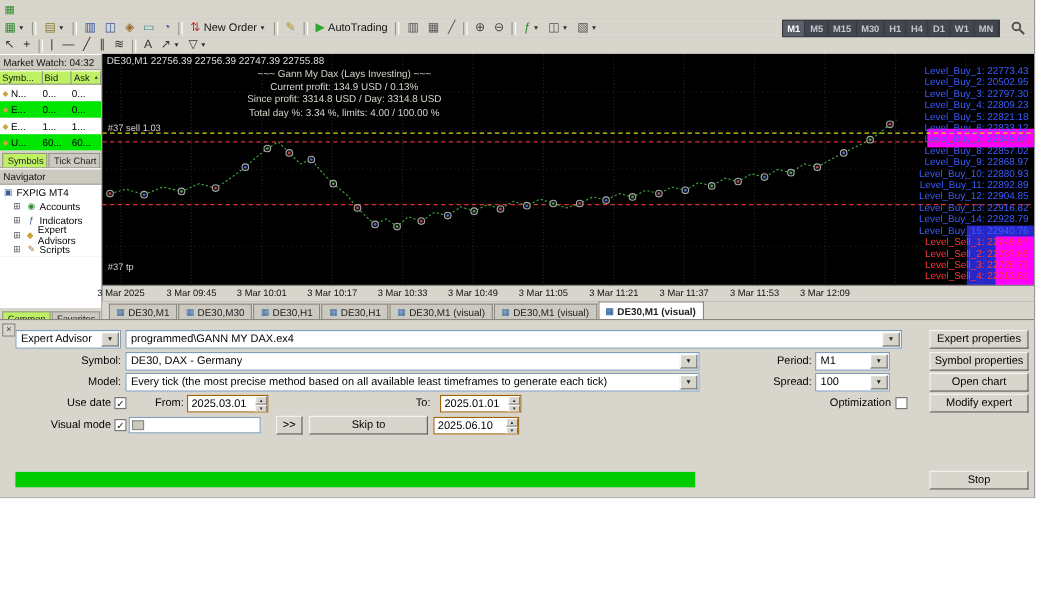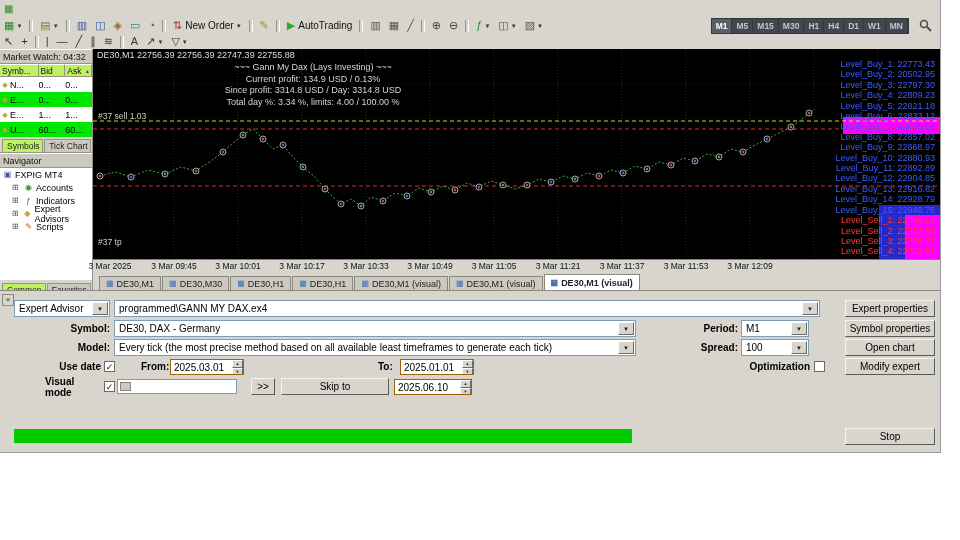--- a/index.html
+++ b/index.html
@@ -62,21 +62,21 @@
   .chart-tab{display:inline-flex;align-items:center;height:13px;padding:0 6px;font-size:9px;background:#ccc9c1;border:1px solid #8a877f;border-bottom:none;margin-right:1px;color:#222;white-space:nowrap;}
   .chart-tab.active{background:#fff;height:15px;font-weight:bold;}
   .ct-ico{color:#3a6ea5;font-size:8px;margin-right:3px;}
 
   
   .tester{position:absolute;left:0;top:290px;width:940px;height:162px;background:#d8d5cd;border-top:1px solid #8a877f;font-size:10px;}
   .close-x{position:absolute;left:2px;top:3px;width:10px;height:10px;font-size:8px;line-height:9px;text-align:center;background:#d8d5cd;border:1px solid #8a877f;color:#333;}
   .combo{position:absolute;height:17px;background:#fff;border:1px solid #7f9db9;display:flex;align-items:center;padding:0 32px 0 4px;white-space:nowrap;overflow:hidden;box-sizing:border-box;color:#000;}
   .combo .arr{position:absolute;right:1px;top:1px;bottom:1px;width:14px;background:#d8d5cd;border:1px solid #fff;border-right-color:#6a6a6a;border-bottom-color:#6a6a6a;display:flex;align-items:center;justify-content:center;font-size:6px;color:#222;}
   .btn{position:absolute;height:17px;box-sizing:border-box;background:#d8d5cd;border:1px solid;border-color:#f6f4ee #5a5a5a #5a5a5a #f6f4ee;display:flex;align-items:center;justify-content:center;color:#000;}
-  .t-label{position:absolute;height:17px;display:flex;align-items:center;color:#000;font-weight:bold;}
+  .t-label{position:absolute;height:17px;display:flex;align-items:center;color:#000;}
   .t-label.r{justify-content:flex-end;}
   .cb{position:absolute;width:11px;height:11px;background:#fff;border:1px solid #6a6a6a;font-size:9px;line-height:10px;text-align:center;color:#111;box-sizing:border-box;}
   .spinfield{position:absolute;height:16px;background:#fff;border:1px solid #a16207;box-sizing:border-box;display:flex;align-items:center;padding:0 13px 0 3px;white-space:nowrap;overflow:hidden;color:#000;}
   .spin{position:absolute;right:0;top:0;bottom:0;width:11px;display:flex;flex-direction:column;}
   .spin span{flex:1;background:#d8d5cd;border:1px solid #fff;border-right-color:#6a6a6a;border-bottom-color:#6a6a6a;font-size:4px;line-height:6px;text-align:center;color:#222;}
   .slider{position:absolute;height:15px;background:#fff;border:1px solid #7f9db9;box-sizing:border-box;}
   .thumb{position:absolute;left:2px;top:2px;bottom:2px;width:9px;background:#ccc9c1;border:1px solid #8a877f;}
   .progress{position:absolute;background:#00ca00;height:14px;}
 </style>
 </head>

